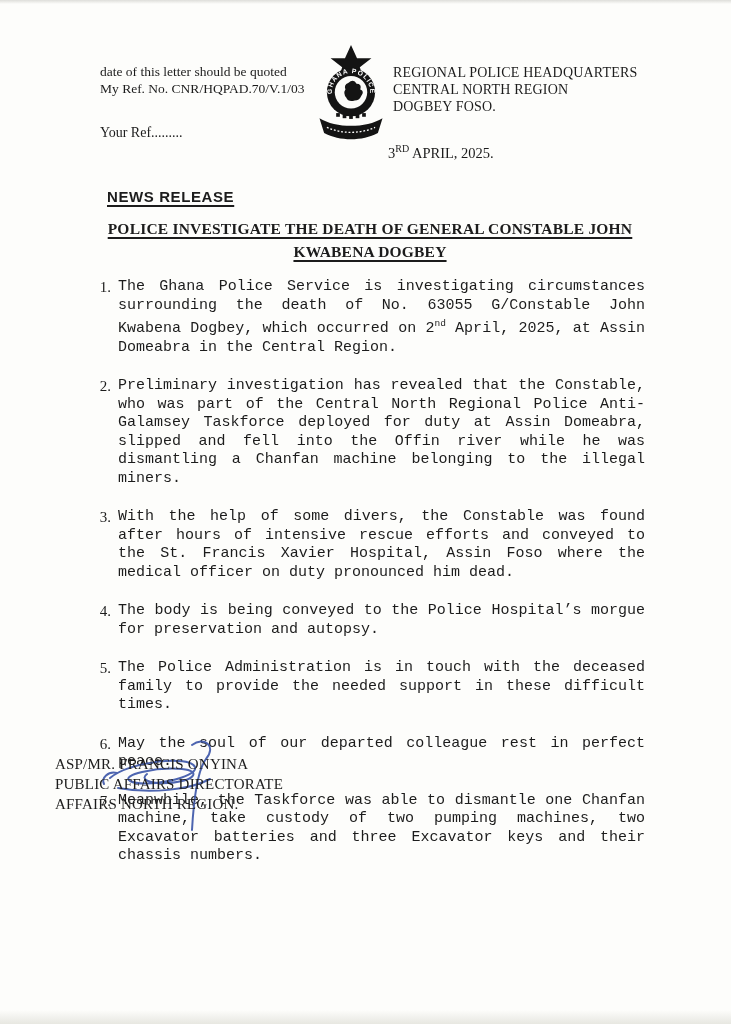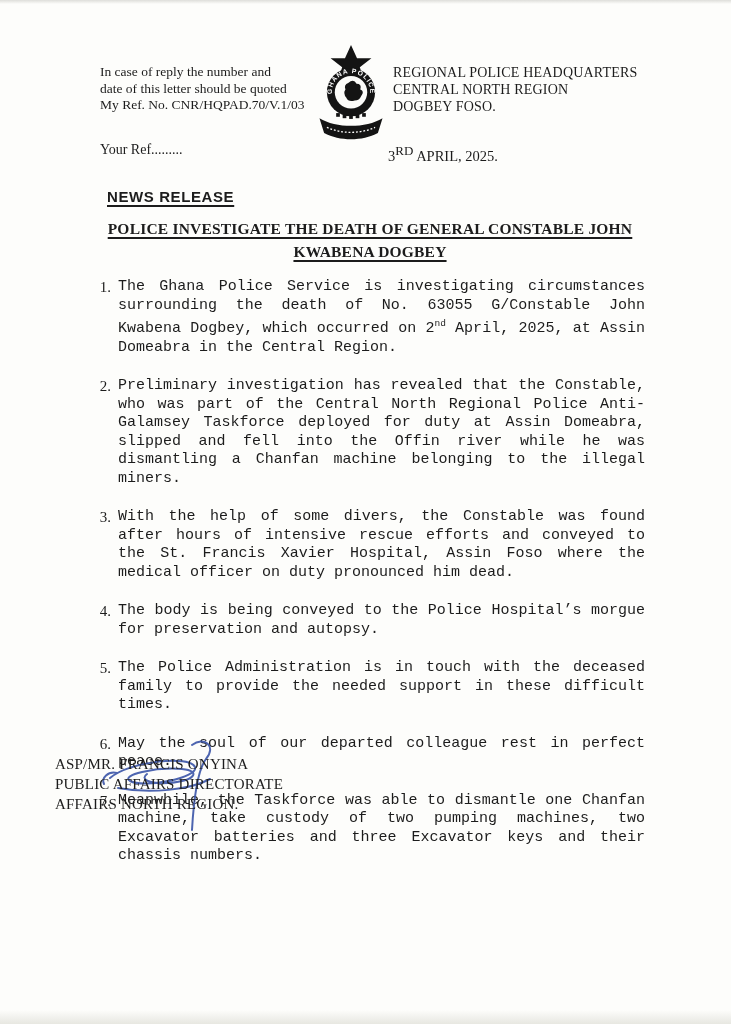--- a/index.html
+++ b/index.html
@@ -20,21 +20,21 @@
     content:""; position:absolute; bottom:0; left:0; right:0; height:14px;
     background:linear-gradient(rgba(255,255,255,0), #e7e7e1); pointer-events:none;
   }
 
   
   .hdr-left { position:absolute; left:100px; top:64px; font-size:13.5px; line-height:16.5px; }
   .your-ref { margin-top:28px; font-size:14px; }
   .crest { position:absolute; left:303px; top:44px; width:96px; height:102px; }
   .hdr-right { position:absolute; left:393px; top:64px; font-size:14px; line-height:17px; letter-spacing:.2px; }
   .date-line { position:absolute; left:388px; top:143px; font-size:14.5px; }
-  .date-line sup { font-size:13px; vertical-align:super; }
+  .date-line sup { font-size:10px; vertical-align:super; }
 
   
   .body-area { position:absolute; left:0; right:0; top:188px; padding:0 86px 0 95px; }
   .release-label {
     display:inline-block;
     font-family:"Liberation Sans", sans-serif;
     font-weight:bold; font-size:15px; letter-spacing:.6px;
     text-decoration:underline; text-underline-offset:3px; text-decoration-thickness:1.5px;
     margin-left:12px;
   }
@@ -52,21 +52,20 @@
   
   .signature-ink { position:absolute; left:100px; top:733px; width:140px; height:100px; pointer-events:none; }
   .signatory { position:absolute; left:55px; top:754px; width:250px; text-align:left; font-size:15px; line-height:20px; letter-spacing:.2px; }
 </style>
 </head>
 <body>
 
 <div class="page">
 
   <div class="hdr-left">
-    <div>In case of reply the number and</div>
     <div>date of this letter should be quoted</div>
     <div>My Ref. No. CNR/HQPAD.70/V.1/03</div>
     <div class="your-ref">Your Ref.........</div>
   </div>
 
   <div class="crest">
     <svg viewBox="0 0 100 110" width="96" height="102" aria-hidden="true">
       <path d="M50 1 L56.5 15.5 L72 15.5 L59.5 25 L64.5 40.5 L50 31 L35.5 40.5 L40.5 25 L28 15.5 L43.5 15.5 Z" fill="#141414"></path>
       <circle cx="50" cy="52" r="26" fill="#141414"></circle>
       <circle cx="50" cy="52" r="17.5" fill="#fbfbf9"></circle>

